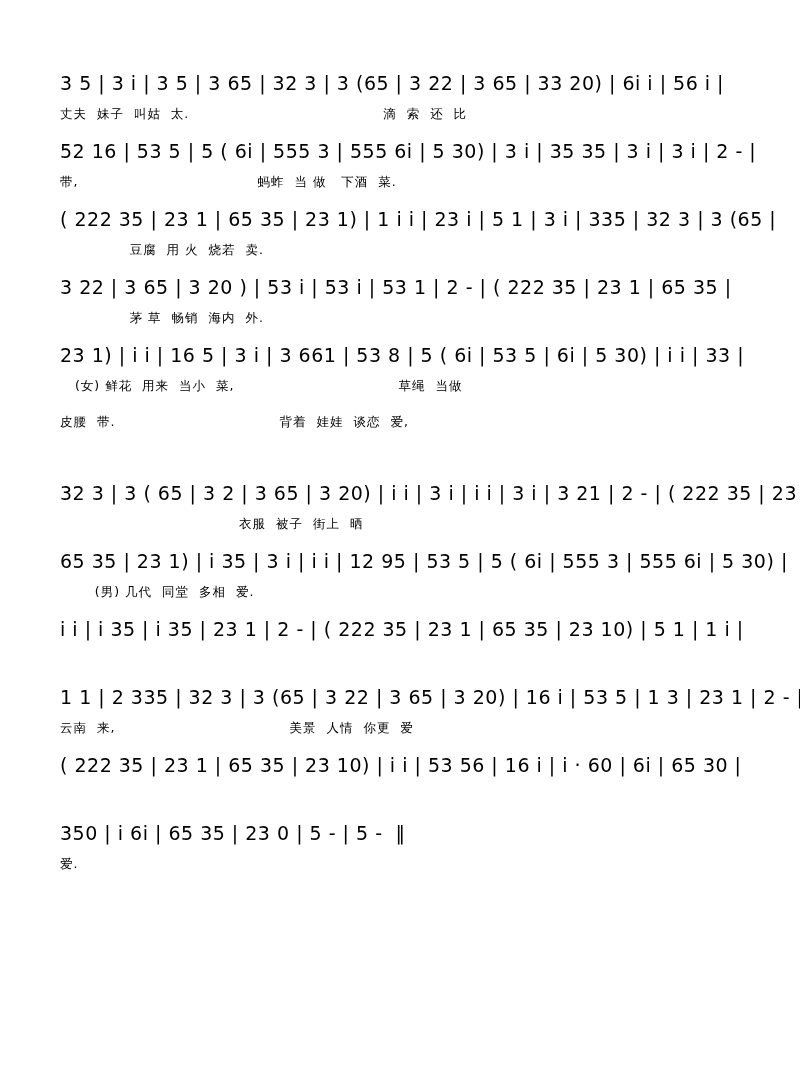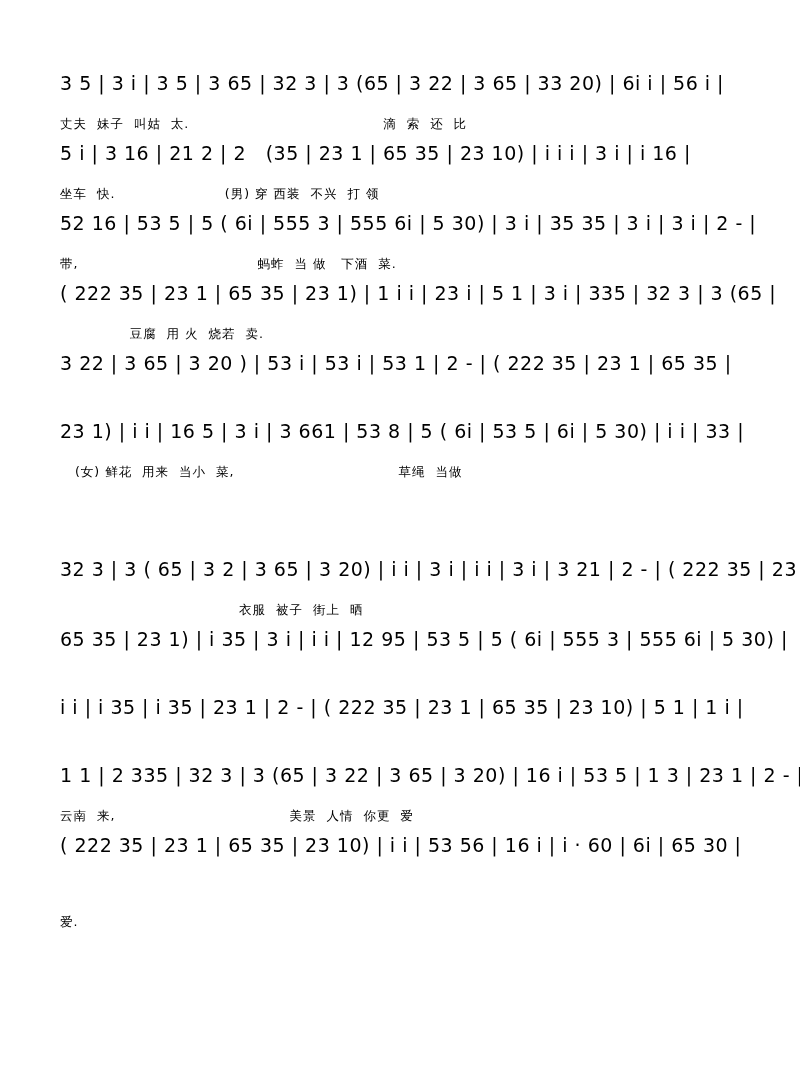--- a/index.html
+++ b/index.html
@@ -31,81 +31,81 @@
     line-height:26px;
     position:relative;
     z-index:2;
   }
   .lyrics{
     font-family:"DejaVu Sans", sans-serif;
     font-size:12.5px;
     white-space:pre;
     line-height:20px;
     letter-spacing:1px;
-    margin-top:18px;
+    margin-top:8px;
     position:relative;
     z-index:2;
   }
 </style>
 </head>
 <body>
 
 <div class="sheet">
 
   <div class="system">
     <div class="notes">3 5 | 3 i | 3 5 | 3 65 | 32 3 | 3 (65 | 3 22 | 3 65 | 33 20) | 6i i | 56 i |</div>
     <div class="lyrics">丈夫  妹子  叫姑  太.                                       滴  索  还  比</div>
   </div>
 
-  <div class="system">
-    <div class="notes">5 i | 3 16 | 21 2 | 2   (35 | 23 1 | 65 35 | 23 10) | i i i | 3 i | i 16 |</div>
-    <div class="lyrics">坐车  快.                      (男) 穿 西装  不兴  打 领</div>
-  </div>
 
   <div class="system">
     <div class="notes">52 16 | 53 5 | 5 ( 6i | 555 3 | 555 6i | 5 30) | 3 i | 35 35 | 3 i | 3 i | 2 - |</div>
     <div class="lyrics">带,                                    蚂蚱  当 做   下酒  菜.</div>
   </div>
 
   <div class="system">
     <div class="notes">( 222 35 | 23 1 | 65 35 | 23 1) | 1 i i | 23 i | 5 1 | 3 i | 335 | 32 3 | 3 (65 |</div>
     <div class="lyrics">              豆腐  用 火  烧若  卖.</div>
   </div>
 
   <div class="system">
     <div class="notes">3 22 | 3 65 | 3 20 ) | 53 i | 53 i | 53 1 | 2 - | ( 222 35 | 23 1 | 65 35 |</div>
+    <div class="lyrics">              茅 草  畅销  海内  外.</div>
   </div>
 
   <div class="system">
     <div class="notes">23 1) | i i | 16 5 | 3 i | 3 661 | 53 8 | 5 ( 6i | 53 5 | 6i | 5 30) | i i | 33 |</div>
     <div class="lyrics">   (女) 鲜花  用来  当小  菜,                                 草绳  当做</div>
   </div>
 
   <div class="system">
+    <div class="lyrics">皮腰  带.                                 背着  娃娃  谈恋  爱,</div>
   </div>
 
   <div class="system">
     <div class="notes">32 3 | 3 ( 65 | 3 2 | 3 65 | 3 20) | i i | 3 i | i i | 3 i | 3 21 | 2 - | ( 222 35 | 23 1 |</div>
     <div class="lyrics">                                    衣服  被子  街上  晒</div>
   </div>
 
   <div class="system">
     <div class="notes">65 35 | 23 1) | i 35 | 3 i | i i | 12 95 | 53 5 | 5 ( 6i | 555 3 | 555 6i | 5 30) |</div>
+    <div class="lyrics">       (男) 几代  同堂  多相  爱.</div>
   </div>
 
   <div class="system">
     <div class="notes">i i | i 35 | i 35 | 23 1 | 2 - | ( 222 35 | 23 1 | 65 35 | 23 10) | 5 1 | 1 i |</div>
   </div>
 
   <div class="system">
     <div class="notes">1 1 | 2 335 | 32 3 | 3 (65 | 3 22 | 3 65 | 3 20) | 16 i | 53 5 | 1 3 | 23 1 | 2 - |</div>
     <div class="lyrics">云南  来,                                   美景  人情  你更  爱</div>
   </div>
 
   <div class="system">
     <div class="notes">( 222 35 | 23 1 | 65 35 | 23 10) | i i | 53 56 | 16 i | i · 60 | 6i | 65 30 |</div>
   </div>
 
   <div class="system">
+    <div class="notes">350 | i 6i | 65 35 | 23 0 | 5 - | 5 -  ‖</div>
     <div class="lyrics">爱.</div>
   </div>
 
 </div>
 
 </body></html>

